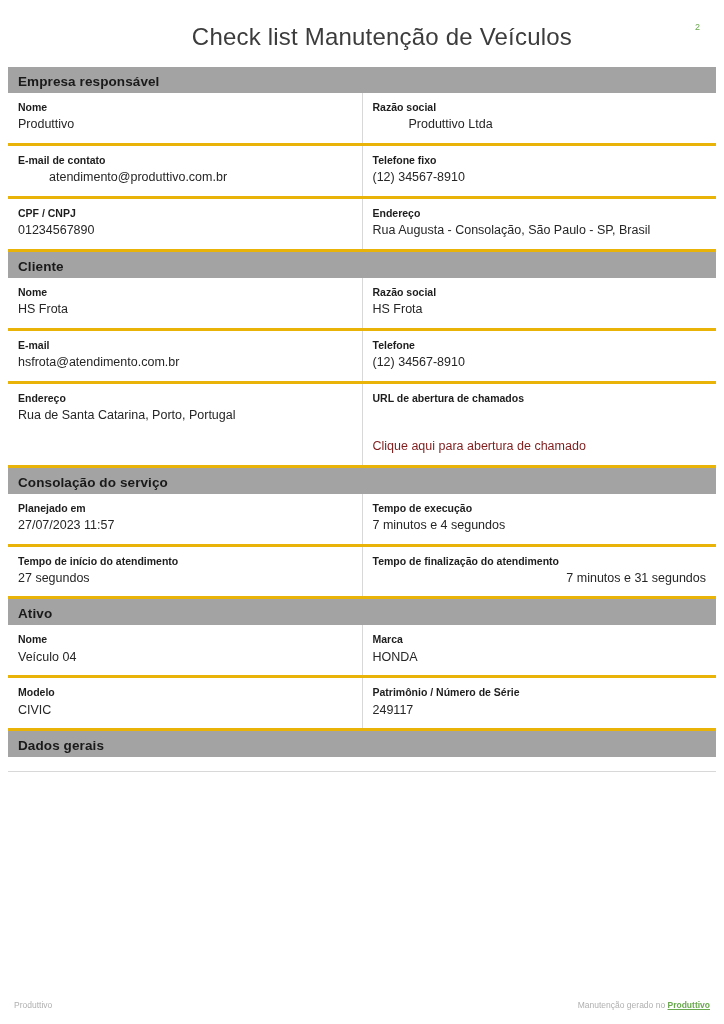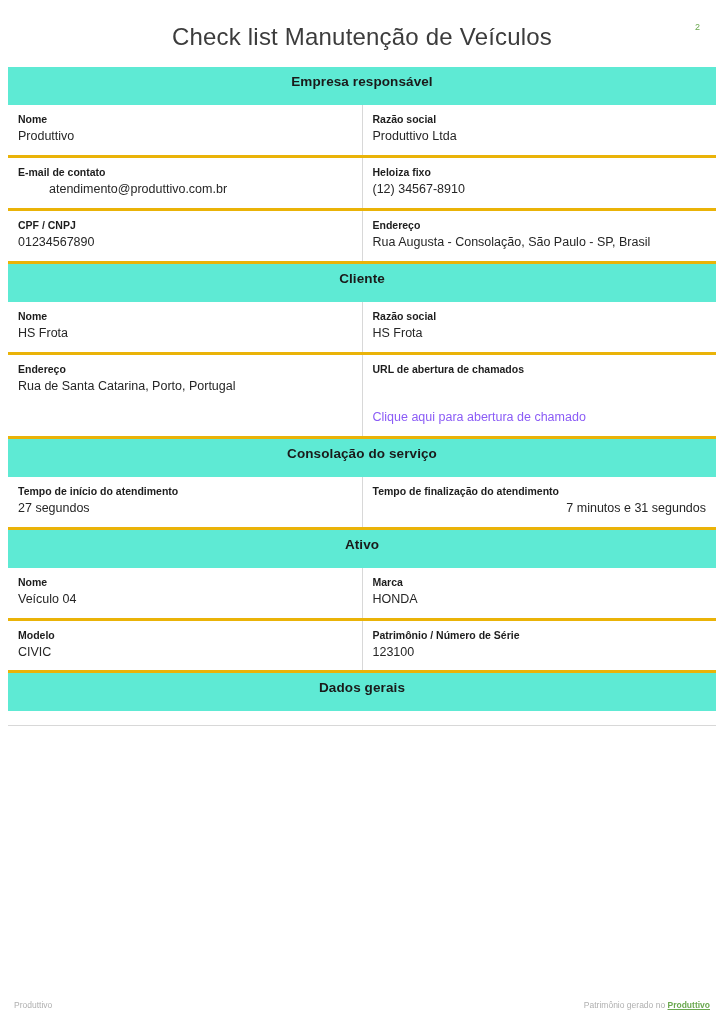--- a/index.html
+++ b/index.html
@@ -29,21 +29,21 @@
     top: 22px;
     right: 24px;
     font-size: 9px;
     color: #6aa84f;
     letter-spacing: 0;
   }
 
   
   .doc-title {
     padding-top: 22px;
-    text-align: center;
+    text-align: right;
     font-size: 24px;
     font-weight: 400;
     line-height: 1.28;
     color: #3c3c3c;
     letter-spacing: 0.2px;
     max-width: 420px;
     margin: 0 auto;
   }
 
   
@@ -74,25 +74,24 @@
     border-bottom: 3px solid #eab308;
     border-right: 1px solid #d8d8d8;
   }
   .report-table td:last-child {
     border-right: none;
   }
   .col-left  { width: 347px; }
   .col-right { width: 361px; }
 
   .section-head td {
-    background: #5eead4;
+    background: #a3a3a3;
     border-right: none;
     border-bottom: none;
-    padding: 7px 10px 16px 10px;
-    text-align: center;
+    padding: 7px 10px 4px 10px;
   }
   .section-head .section-title {
     font-size: 13.5px;
     font-weight: bold;
     color: #1a1a1a;
     letter-spacing: 0.1px;
   }
 
   .field-label {
     font-size: 10.5px;
@@ -102,21 +101,21 @@
   }
   .field-value {
     font-size: 12.5px;
     font-weight: 400;
     color: #262626;
     line-height: 1.42;
     margin-top: 1px;
     word-wrap: break-word;
   }
   .field-value.link {
-    color: #8b5cf6;
+    color: #7f1d1d;
     margin-top: 32px;
   }
   .empty-cell {
     border-bottom: 1px solid #d8d8d8;
   }
   .tail-row td {
     height: 14px;
     padding: 0;
     border-right: none;
     border-bottom: 1px solid #d8d8d8;
@@ -159,30 +158,30 @@
             <div class="section-title">Empresa responsável</div>
           </td>
         </tr>
         <tr>
           <td class="col-left">
             <div class="field-label">Nome</div>
             <div class="field-value" style="white-space: pre-line;">Produttivo</div>
           </td>
           <td class="col-right">
             <div class="field-label">Razão social</div>
-            <div class="field-value" style="white-space: pre-line;">Produttivo Ltda</div>
+            <div class="field-value" style="white-space: pre-line; margin-left: 36px;">Produttivo Ltda</div>
           </td>
         </tr>
         <tr>
           <td class="col-left">
             <div class="field-label">E-mail de contato</div>
             <div class="field-value" style="white-space: pre-line; margin-left: 31px;">atendimento@produttivo.com.br</div>
           </td>
           <td class="col-right">
-            <div class="field-label">Heloiza fixo</div>
+            <div class="field-label">Telefone fixo</div>
             <div class="field-value" style="white-space: pre-line;">(12) 34567-8910</div>
           </td>
         </tr>
         <tr>
           <td class="col-left">
             <div class="field-label">CPF / CNPJ</div>
             <div class="field-value" style="white-space: pre-line;">01234567890</div>
           </td>
           <td class="col-right">
             <div class="field-label">Endereço</div>
@@ -199,35 +198,55 @@
             <div class="field-label">Nome</div>
             <div class="field-value" style="white-space: pre-line;">HS Frota</div>
           </td>
           <td class="col-right">
             <div class="field-label">Razão social</div>
             <div class="field-value" style="white-space: pre-line;">HS Frota</div>
           </td>
         </tr>
         <tr>
           <td class="col-left">
+            <div class="field-label">E-mail</div>
+            <div class="field-value" style="white-space: pre-line;">hsfrota@atendimento.com.br</div>
+          </td>
+          <td class="col-right">
+            <div class="field-label">Telefone</div>
+            <div class="field-value" style="white-space: pre-line;">(12) 34567-8910</div>
+          </td>
+        </tr>
+        <tr>
+          <td class="col-left">
             <div class="field-label">Endereço</div>
             <div class="field-value" style="white-space: pre-line;">Rua de Santa Catarina, Porto, Portugal</div>
           </td>
           <td class="col-right">
             <div class="field-label">URL de abertura de chamados</div>
             <div class="field-value link" style="white-space: pre-line;">Clique aqui para abertura de chamado</div>
           </td>
         </tr>
         <tr class="section-head">
           <td colspan="2">
             <div class="section-title">Consolação do serviço</div>
           </td>
         </tr>
         <tr>
           <td class="col-left">
+            <div class="field-label">Planejado em</div>
+            <div class="field-value" style="white-space: pre-line;">27/07/2023 11:57</div>
+          </td>
+          <td class="col-right">
+            <div class="field-label">Tempo de execução</div>
+            <div class="field-value" style="white-space: pre-line;">7 minutos e 4 segundos</div>
+          </td>
+        </tr>
+        <tr>
+          <td class="col-left">
             <div class="field-label">Tempo de início do atendimento</div>
             <div class="field-value" style="white-space: pre-line;">27 segundos</div>
           </td>
           <td class="col-right">
             <div class="field-label">Tempo de finalização do atendimento</div>
             <div class="field-value" style="white-space: pre-line; text-align: right;">7 minutos e 31 segundos</div>
           </td>
         </tr>
         <tr class="section-head">
           <td colspan="2">
@@ -244,32 +263,32 @@
             <div class="field-value" style="white-space: pre-line;">HONDA</div>
           </td>
         </tr>
         <tr>
           <td class="col-left">
             <div class="field-label">Modelo</div>
             <div class="field-value" style="white-space: pre-line;">CIVIC</div>
           </td>
           <td class="col-right">
             <div class="field-label">Patrimônio / Número de Série</div>
-            <div class="field-value" style="white-space: pre-line;">123100</div>
+            <div class="field-value" style="white-space: pre-line;">249117</div>
           </td>
         </tr>
         <tr class="section-head">
           <td colspan="2">
             <div class="section-title">Dados gerais</div>
           </td>
         </tr>
         <tr class="tail-row">
           <td colspan="2"></td>
         </tr>
       </tbody>
   </table>
 
   <div class="footer">
     <span class="footer-left">Produttivo</span>
-    <span class="footer-right"><span>Patrimônio gerado no </span><a class="footer-brand">Produttivo</a></span>
+    <span class="footer-right"><span>Manutenção gerado no </span><a class="footer-brand">Produttivo</a></span>
   </div>
 
 </div>
 
 </body></html>

